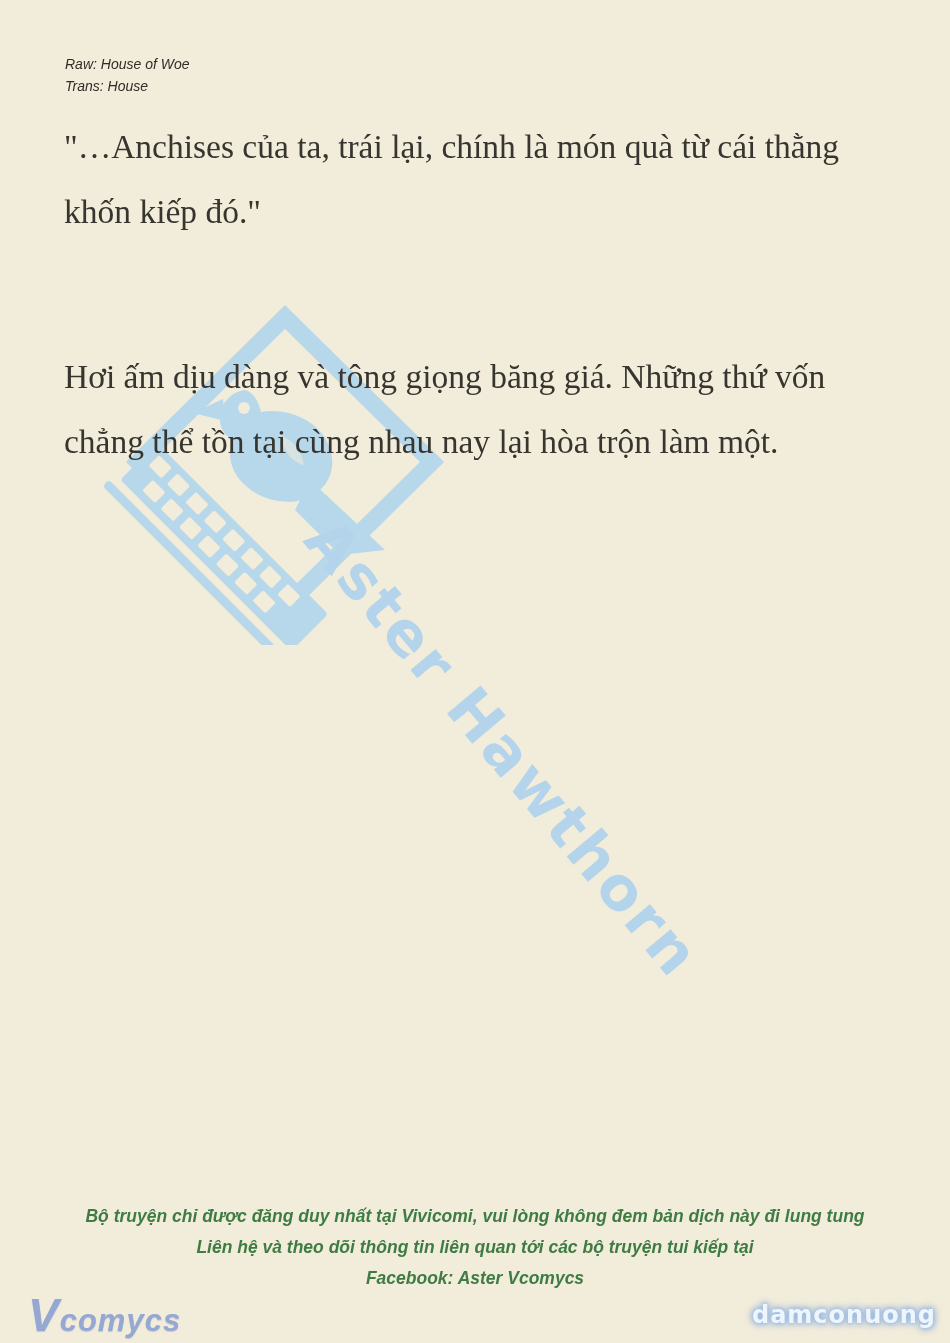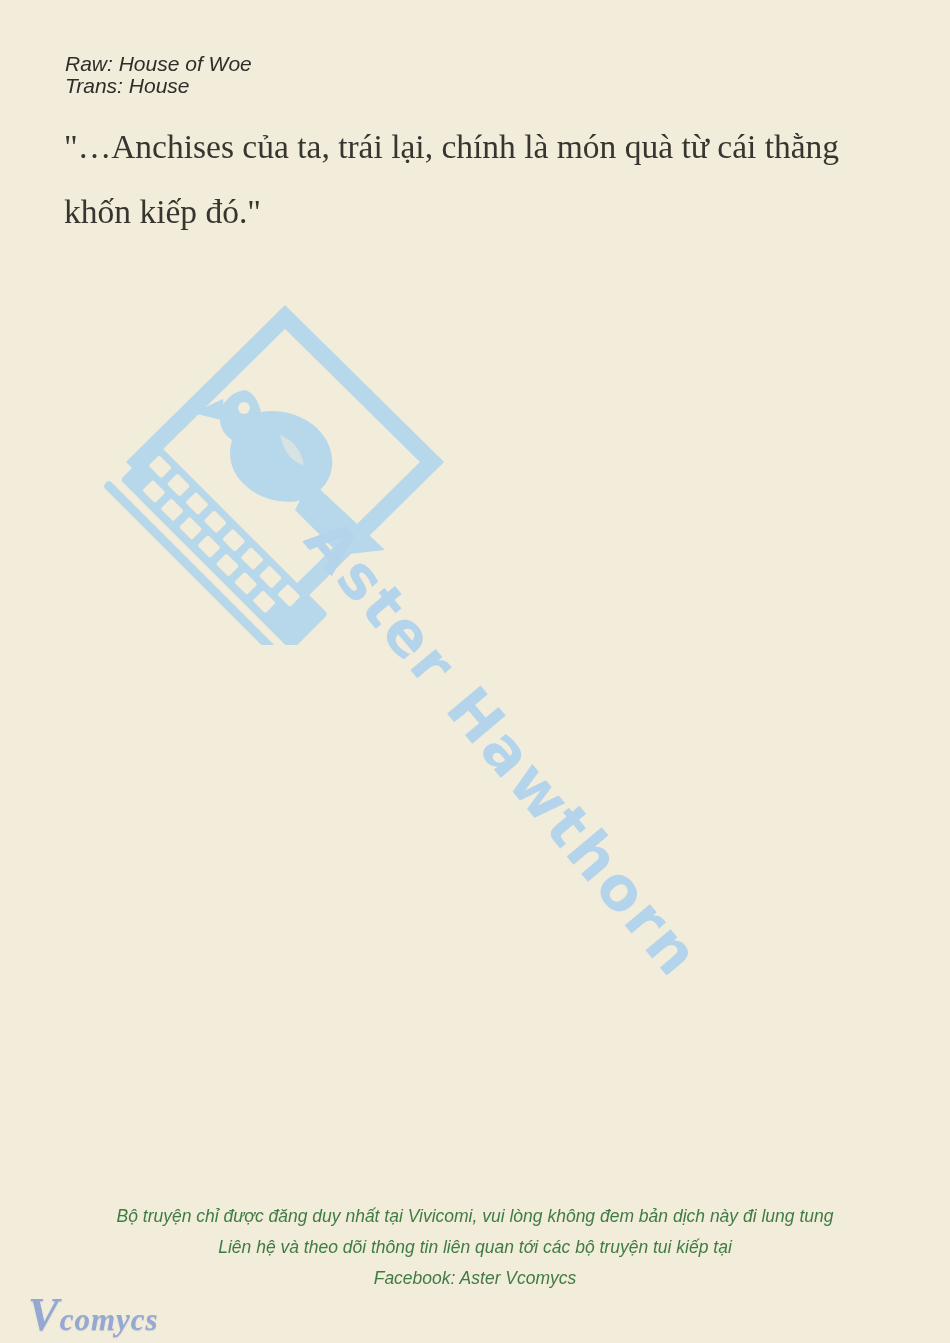--- a/index.html
+++ b/index.html
@@ -22,46 +22,46 @@
     font-size:60px;font-weight:bold;letter-spacing:3px;
     color:#b4d4ec;white-space:nowrap;
     transform:rotate(50deg);transform-origin:0 0;
     pointer-events:none;
   }
 
   
   .credits{
     position:absolute;left:65px;top:53px;
     font-family:"Liberation Sans", sans-serif;
-    font-style:italic;font-size:21px;line-height:22px;
+    font-style:italic;font-size:14px;line-height:22px;
     color:#2f2d29;z-index:2;
   }
 
   
   .content{
     position:absolute;left:64px;top:114px;width:824px;
     font-size:33.5px;line-height:65px;color:#37352f;
     z-index:2;
   }
   .content p{margin:0 0 100px 0;}
 
   
   .notice{
     position:absolute;left:0;top:1201px;width:100%;
     text-align:center;
     font-family:"Liberation Sans", sans-serif;
-    font-weight:normal;font-style:italic;
+    font-weight:bold;font-style:italic;
     font-size:17.5px;line-height:31px;
     color:#3e7c44;z-index:2;
   }
 
   
   .logo{
     position:absolute;left:28px;top:1288px;
-    font-family:Liberation Serif, serif;
+    font-family:Liberation Sans, sans-serif;
     font-style:italic;font-weight:bold;
     font-size:31px;letter-spacing:1px;
     color:#95a8d4;z-index:2;
     text-shadow:0 1px 1px rgba(120,135,180,.35);
   }
   .logo::first-letter{font-size:46px;}
   .site-tag{
     position:absolute;right:14px;top:1301px;
     font-family:"DejaVu Sans", sans-serif;
     font-weight:bold;font-size:24px;letter-spacing:1px;
@@ -127,24 +127,26 @@
 
   <div class="wm-text">Aster Hawthorn</div>
 
   <div class="credits">
     <div>Raw: House of Woe</div>
     <div>Trans: House</div>
   </div>
 
   <div class="content">
     <p>"…Anchises của ta, trái lại, chính là món quà từ cái thằng khốn kiếp đó."</p>
+    <p>Hơi ấm dịu dàng và tông giọng băng giá. Những thứ vốn chẳng thể tồn tại cùng nhau nay lại hòa trộn làm một.</p>
   </div>
 
   <div class="notice">
     <div>Bộ truyện chỉ được đăng duy nhất tại Vivicomi, vui lòng không đem bản dịch này đi lung tung</div>
     <div>Liên hệ và theo dõi thông tin liên quan tới các bộ truyện tui kiếp tại</div>
     <div>Facebook: Aster Vcomycs</div>
   </div>
 
   <div class="logo">Vcomycs</div>
 
+  <div class="site-tag">damconuong</div>
 
 </div>
 
 </body></html>

